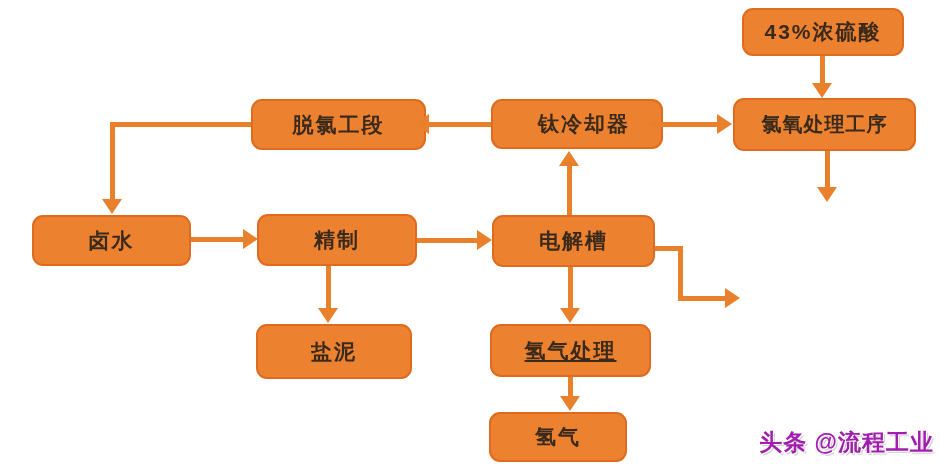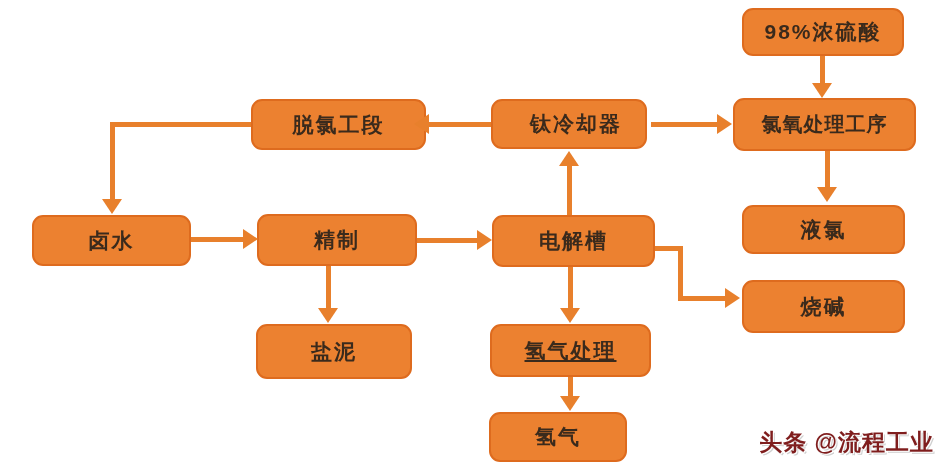--- a/index.html
+++ b/index.html
@@ -18,38 +18,36 @@
   .hline, .vline { position:absolute; background:#E8802C; }
   .hline { height:5px; }
   .vline { width:5px; }
   .tri { position:absolute; width:0; height:0; }
   .tri-down  { border-left:10px solid transparent; border-right:10px solid transparent; border-top:15px solid #E8802C; }
   .tri-up    { border-left:10px solid transparent; border-right:10px solid transparent; border-bottom:15px solid #E8802C; }
   .tri-left  { border-top:10px solid transparent; border-bottom:10px solid transparent; border-right:15px solid #E8802C; }
   .tri-right { border-top:10px solid transparent; border-bottom:10px solid transparent; border-left:15px solid #E8802C; }
   .watermark {
     position:absolute; right:6px; bottom:8px;
-    font-size:23px; font-weight:700; color:#7f1d1d; letter-spacing:1px;
+    font-size:23px; font-weight:700; color:#a21caf; letter-spacing:1px;
     text-shadow:1px 1px 0 #ffffff, 2px 2px 0 #cfcfcf;
   }
 </style>
 </head>
 <body>
 
 <div id="canvas">
 
-  <div class="node" style="left:742px; top:8px;   width:162px; height:48px;">98%浓硫酸</div>
+  <div class="node" style="left:742px; top:8px;   width:162px; height:48px;">43%浓硫酸</div>
   <div class="node" style="left:251px; top:99px;  width:175px; height:51px;">脱氯工段</div>
-  <div class="node" style="left:491px; top:99px;  width:156px; height:50px;padding-left:14px;">钛冷却器</div>
+  <div class="node" style="left:491px; top:99px;  width:172px; height:50px;padding-left:14px;">钛冷却器</div>
   <div class="node" style="left:32px;  top:215px; width:159px; height:51px;">卤水</div>
   <div class="node small-text" style="left:733px; top:98px; width:183px; height:53px;">氯氧处理工序</div>
   <div class="node" style="left:492px; top:215px; width:163px; height:52px;">电解槽</div>
   <div class="node" style="left:257px; top:214px; width:160px; height:52px;">精制</div>
-  <div class="node" style="left:742px; top:205px; width:163px; height:49px;">液氯</div>
-  <div class="node" style="left:742px; top:280px; width:163px; height:53px;">烧碱</div>
   <div class="node" style="left:256px; top:324px; width:156px; height:55px;text-align:right;">盐泥</div>
   <div class="node" style="left:490px; top:324px; width:161px; height:53px;text-decoration:underline;">氢气处理</div>
   <div class="node" style="left:489px; top:412px; width:138px; height:50px;">氢气</div>
 
   <div class="vline" style="left:820px; top:56px; height:28px;"></div>
   <div class="tri tri-down" style="left:812px; top:83px;"></div>
 
   <div class="hline" style="left:429px; top:122px; width:62px;"></div>
   <div class="tri tri-left" style="left:414px; top:114px;"></div>
 

